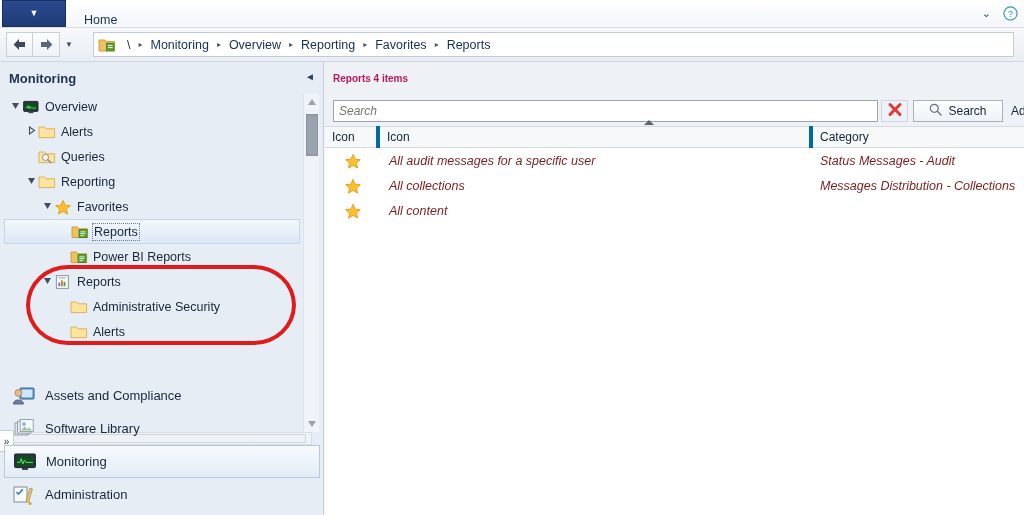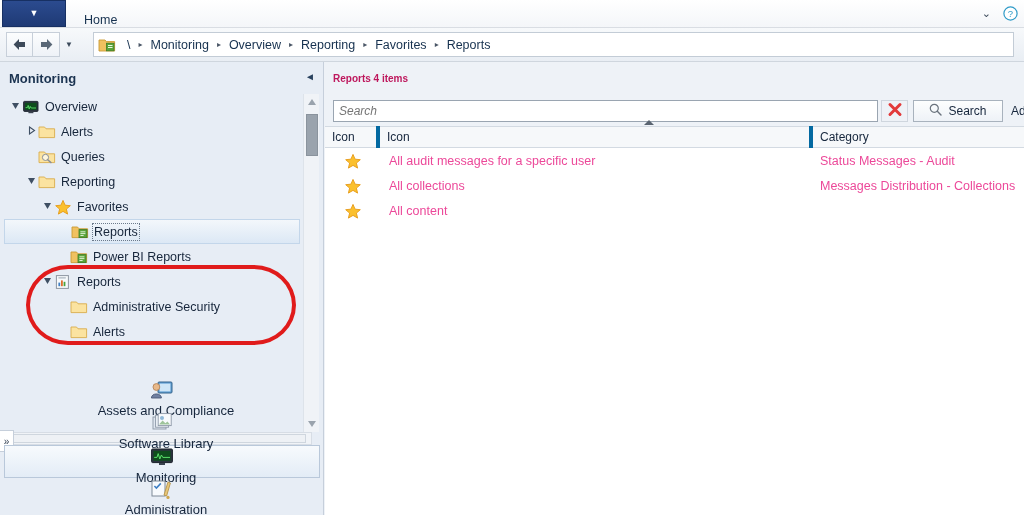--- a/index.html
+++ b/index.html
@@ -110,21 +110,21 @@
   .lp-expand {
     position:absolute; left:0px; top:368px; width:14px; height:22px;
     background:#ffffff; border:1px solid #c6cfdb; border-left:none;
     display:flex; align-items:center; justify-content:center; font-size:10px; color:#2b3a4d;
   }
 
   
   .wsnav { position:absolute; left:4px; bottom:4px; width:316px; }
   .wsitem {
     height:33px; display:flex; align-items:center; padding-left:8px;
-    font-size:13px; color:#16263c;flex-direction:column;
+    font-size:13px; color:#16263c;
   }
   .wsitem.sel {
     background: linear-gradient(#f7fafd,#e3ecf6);
     border:1px solid #b9c8da;
   }
   .wsitem .wico { width:24px; height:22px; margin-right:9px; flex:0 0 24px; }
 
   
   .rightpane {
     position:absolute; left:325px; top:62px; width:699px; height:453px; background:#ffffff;
@@ -163,21 +163,21 @@
     background:#f6f8fa; border-top:1px solid #d3dae2; border-bottom:1px solid #d3dae2;
     display:flex; align-items:center;
   }
   .hcell { height:22px; display:flex; align-items:center; padding-left:7px; font-size:12px; color:#16263c; border-right:4px solid #0369a1;}
   .sortmark {
     position:absolute; left:264px; top:-6px; width:0;height:0;
     border-left:5px solid transparent; border-right:5px solid transparent;
     border-bottom:5px solid #5a6471;
   }
   .rowarea { position:absolute; left:0; top:86px; width:699px; height:367px; background:#ffffff;}
-  .row { height:25px; display:flex; align-items:center; font-size:12.5px; color:#ec4899; }
+  .row { height:25px; display:flex; align-items:center; font-size:12.5px; color:#7f1d1d;font-style:italic; }
   .rc-icon { width:55px; display:flex; align-items:center; justify-content:center; flex:0 0 55px; }
   .rc-name { width:433px; flex:0 0 433px; padding-left:9px; white-space:nowrap; overflow:hidden;}
   .rc-cat { flex:1 1 auto; padding-left:7px; white-space:nowrap; overflow:hidden;}
 
   
   .annot {
     position:absolute; left:26px; top:203px; width:270px; height:80px;
     border:4px solid #e01b1b; border-radius:42px/40px; pointer-events:none;
   }
 </style>

